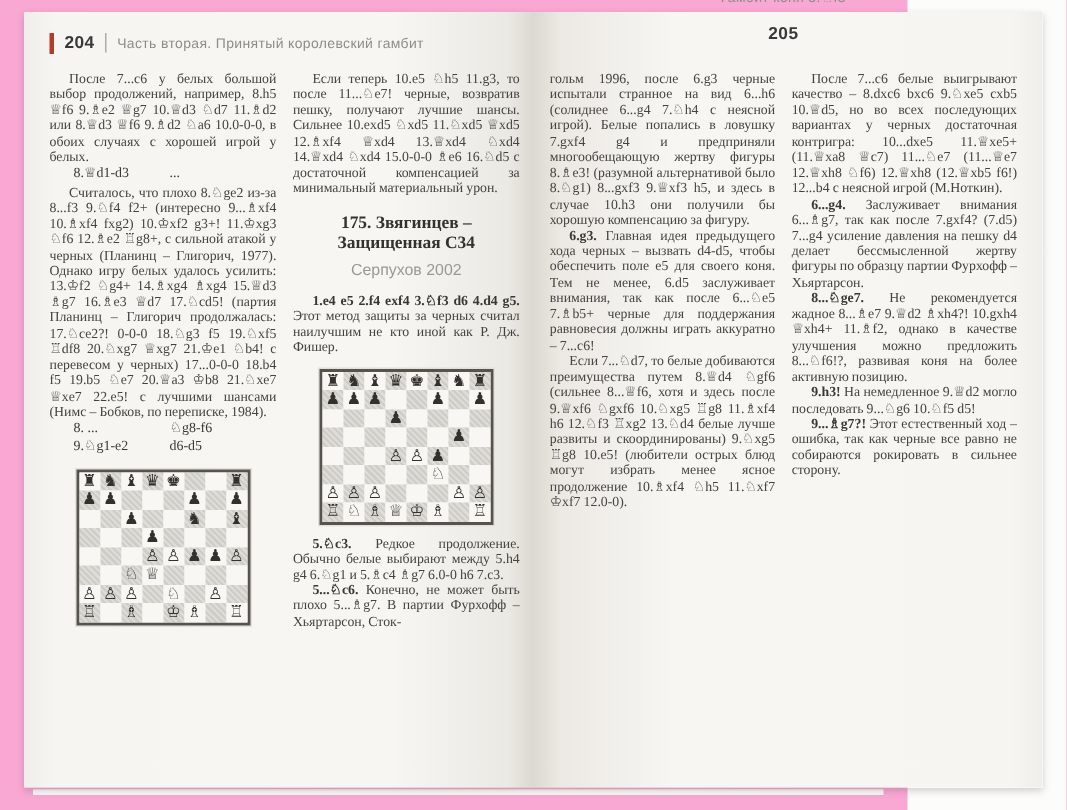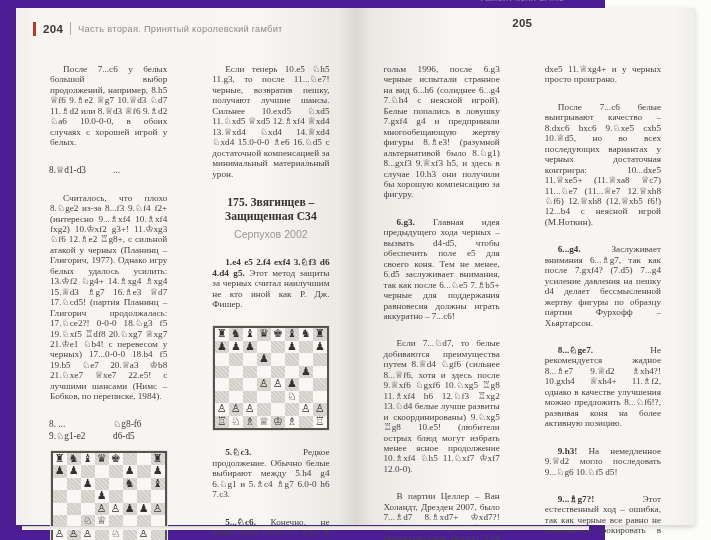--- a/index.html
+++ b/index.html
@@ -1,21 +1,21 @@
 <!DOCTYPE html>
 <html><head>
 <meta charset="utf-8">
 <style>
   html,body{margin:0;padding:0;}
   body{
     width:711px;height:540px;overflow:hidden;background:#fcfcfb;
     font-family:"Liberation Serif","DejaVu Serif",serif;
     -webkit-font-smoothing:antialiased;
   }
-  .photo{position:relative;width:605px;height:540px;background:#4c1d95;}
+  .photo{position:relative;width:605px;height:540px;background:#f9a8d4;}
   .photo::after{ 
     content:"";position:absolute;left:22px;right:16px;top:526px;height:4px;
     background:linear-gradient(to bottom,#cfcdc7 0,#e9e8e4 1.5px,#f4f3f0 4px);
   }
   .book{
     position:absolute;left:16px;top:8px;width:679px;height:517px;display:flex;
     box-shadow:0 2px 5px rgba(60,55,45,.22);
   }
   .page{width:50%;box-sizing:border-box;position:relative;}
   .page-left{
@@ -32,21 +32,21 @@
   }
   .pagehead.right{justify-content:flex-end;flex-direction:column;}
   .pagenum{font-weight:bold;font-size:11.5px;color:#393836;letter-spacing:.3px;}
   .headtitle{font-size:9.3px;color:#8e8c87;letter-spacing:.25px;}
   .vline{width:1px;height:13px;background:#aeaca6;}
   .redtick{width:3px;height:14px;background:#b23b2b;}
   .cols{display:flex;gap:11px;}
   .col{flex:1;min-width:0;}
   p.body{
     font-size:9.2px;line-height:10.45px;color:#454340;text-align:justify;
-    margin:17px;text-indent:13px;word-spacing:-0.2px;
+    margin:0;text-indent:13px;word-spacing:-0.2px;
   }
   p.noind{text-indent:0;}
   p.body b{color:#3a3835;}
   .moverow{
     display:flex;font-weight:normal;font-size:9.3px;line-height:11px;
     color:#3a3835;padding-left:16px;margin:1px 0;
   }
   .moverow .mw{width:64px;flex:none;}
   .gamehead{
     text-align:center;font-family:Liberation Serif, serif;font-weight:bold;
@@ -250,27 +250,25 @@
         <span class="headtitle">Гамбит коня 3.♘f3</span>
         <span class="vline"></span>
         <span class="pagenum">205</span>
         <span class="redtick"></span>
       </div>
       <div class="cols">
         <div class="col">
           <p class="body noind"><span>гольм 1996, после 6.g3 черные испытали странное на вид 6...h6 (солиднее 6...g4 7.♘h4 с неясной игрой). Белые попались в ловушку 7.gxf4 g4 и предприняли многообещающую жертву фигуры 8.♗e3! (разумной альтернативой было 8.♘g1) 8...gxf3 9.♕xf3 h5, и здесь в случае 10.h3 они получили бы хорошую компенсацию за фигуру.</span></p>
           <p class="body"><b>6.g3.</b><span> Главная идея предыдущего хода черных – вызвать d4-d5, чтобы обеспечить поле e5 для своего коня. Тем не менее, 6.d5 заслуживает внимания, так как после 6...♘e5 7.♗b5+ черные для поддержания равновесия должны играть аккуратно – 7...c6!</span></p>
           <p class="body"><span>Если 7...♘d7, то белые добиваются преимущества путем 8.♕d4 ♘gf6 (сильнее 8...♕f6, хотя и здесь после 9.♕xf6 ♘gxf6 10.♘xg5 ♖g8 11.♗xf4 h6 12.♘f3 ♖xg2 13.♘d4 белые лучше развиты и скоординированы) 9.♘xg5 ♖g8 10.e5! (любители острых блюд могут избрать менее ясное продолжение 10.♗xf4 ♘h5 11.♘xf7 ♔xf7 12.0-0).</span></p>
-          <p class="body"><span>В партии Целлер – Ван Холандт, Дрезден 2007, было 7...♗d7 8.♗xd7+ ♔xd7?! (8...♘xd7 9.h4 g4 10.♘d4 с преимуществом белых) 9.h4 g4? 10.♘xe5+</span></p>
-        </div>
-        <div class="col">
-          <p class="body noind"><span>dxe5 11.♕xg4+ и у черных просто проиграно.</span></p>
+        </div>
+        <div class="col">
           <p class="body"><span>После 7...c6 белые выигрывают качество – 8.dxc6 bxc6 9.♘xe5 cxb5 10.♕d5, но во всех последующих вариантах у черных достаточная контригра: 10...dxe5 11.♕xe5+ (11.♕xa8 ♕c7) 11...♘e7 (11...♕e7 12.♕xh8 ♘f6) 12.♕xh8 (12.♕xb5 f6!) 12...b4 с неясной игрой (М.Ноткин).</span></p>
           <p class="body"><b>6...g4.</b><span> Заслуживает внимания 6...♗g7, так как после 7.gxf4? (7.d5) 7...g4 усиление давления на пешку d4 делает бессмысленной жертву фигуры по образцу партии Фурхофф – Хьяртарсон.</span></p>
           <p class="body"><b>8...♘ge7.</b><span> Не рекомендуется жадное 8...♗e7 9.♕d2 ♗xh4?! 10.gxh4 ♕xh4+ 11.♗f2, однако в качестве улучшения можно предложить 8...♘f6!?, развивая коня на более активную позицию.</span></p>
           <p class="body"><b>9.h3!</b><span> На немедленное 9.♕d2 могло последовать 9...♘g6 10.♘f5 d5!</span></p>
-          <p class="body"><b>9...♗g7?!</b><span> Этот естественный ход – ошибка, так как черные все равно не собираются рокировать в короткую сторону.</span></p>
+          <p class="body"><b>9...♗g7?!</b><span> Этот естественный ход – ошибка, так как черные все равно не собираются рокировать в сильнее сторону.</span></p>
         </div>
       </div>
     </div>
 
   </div>
 </div>
 
 </body></html>

